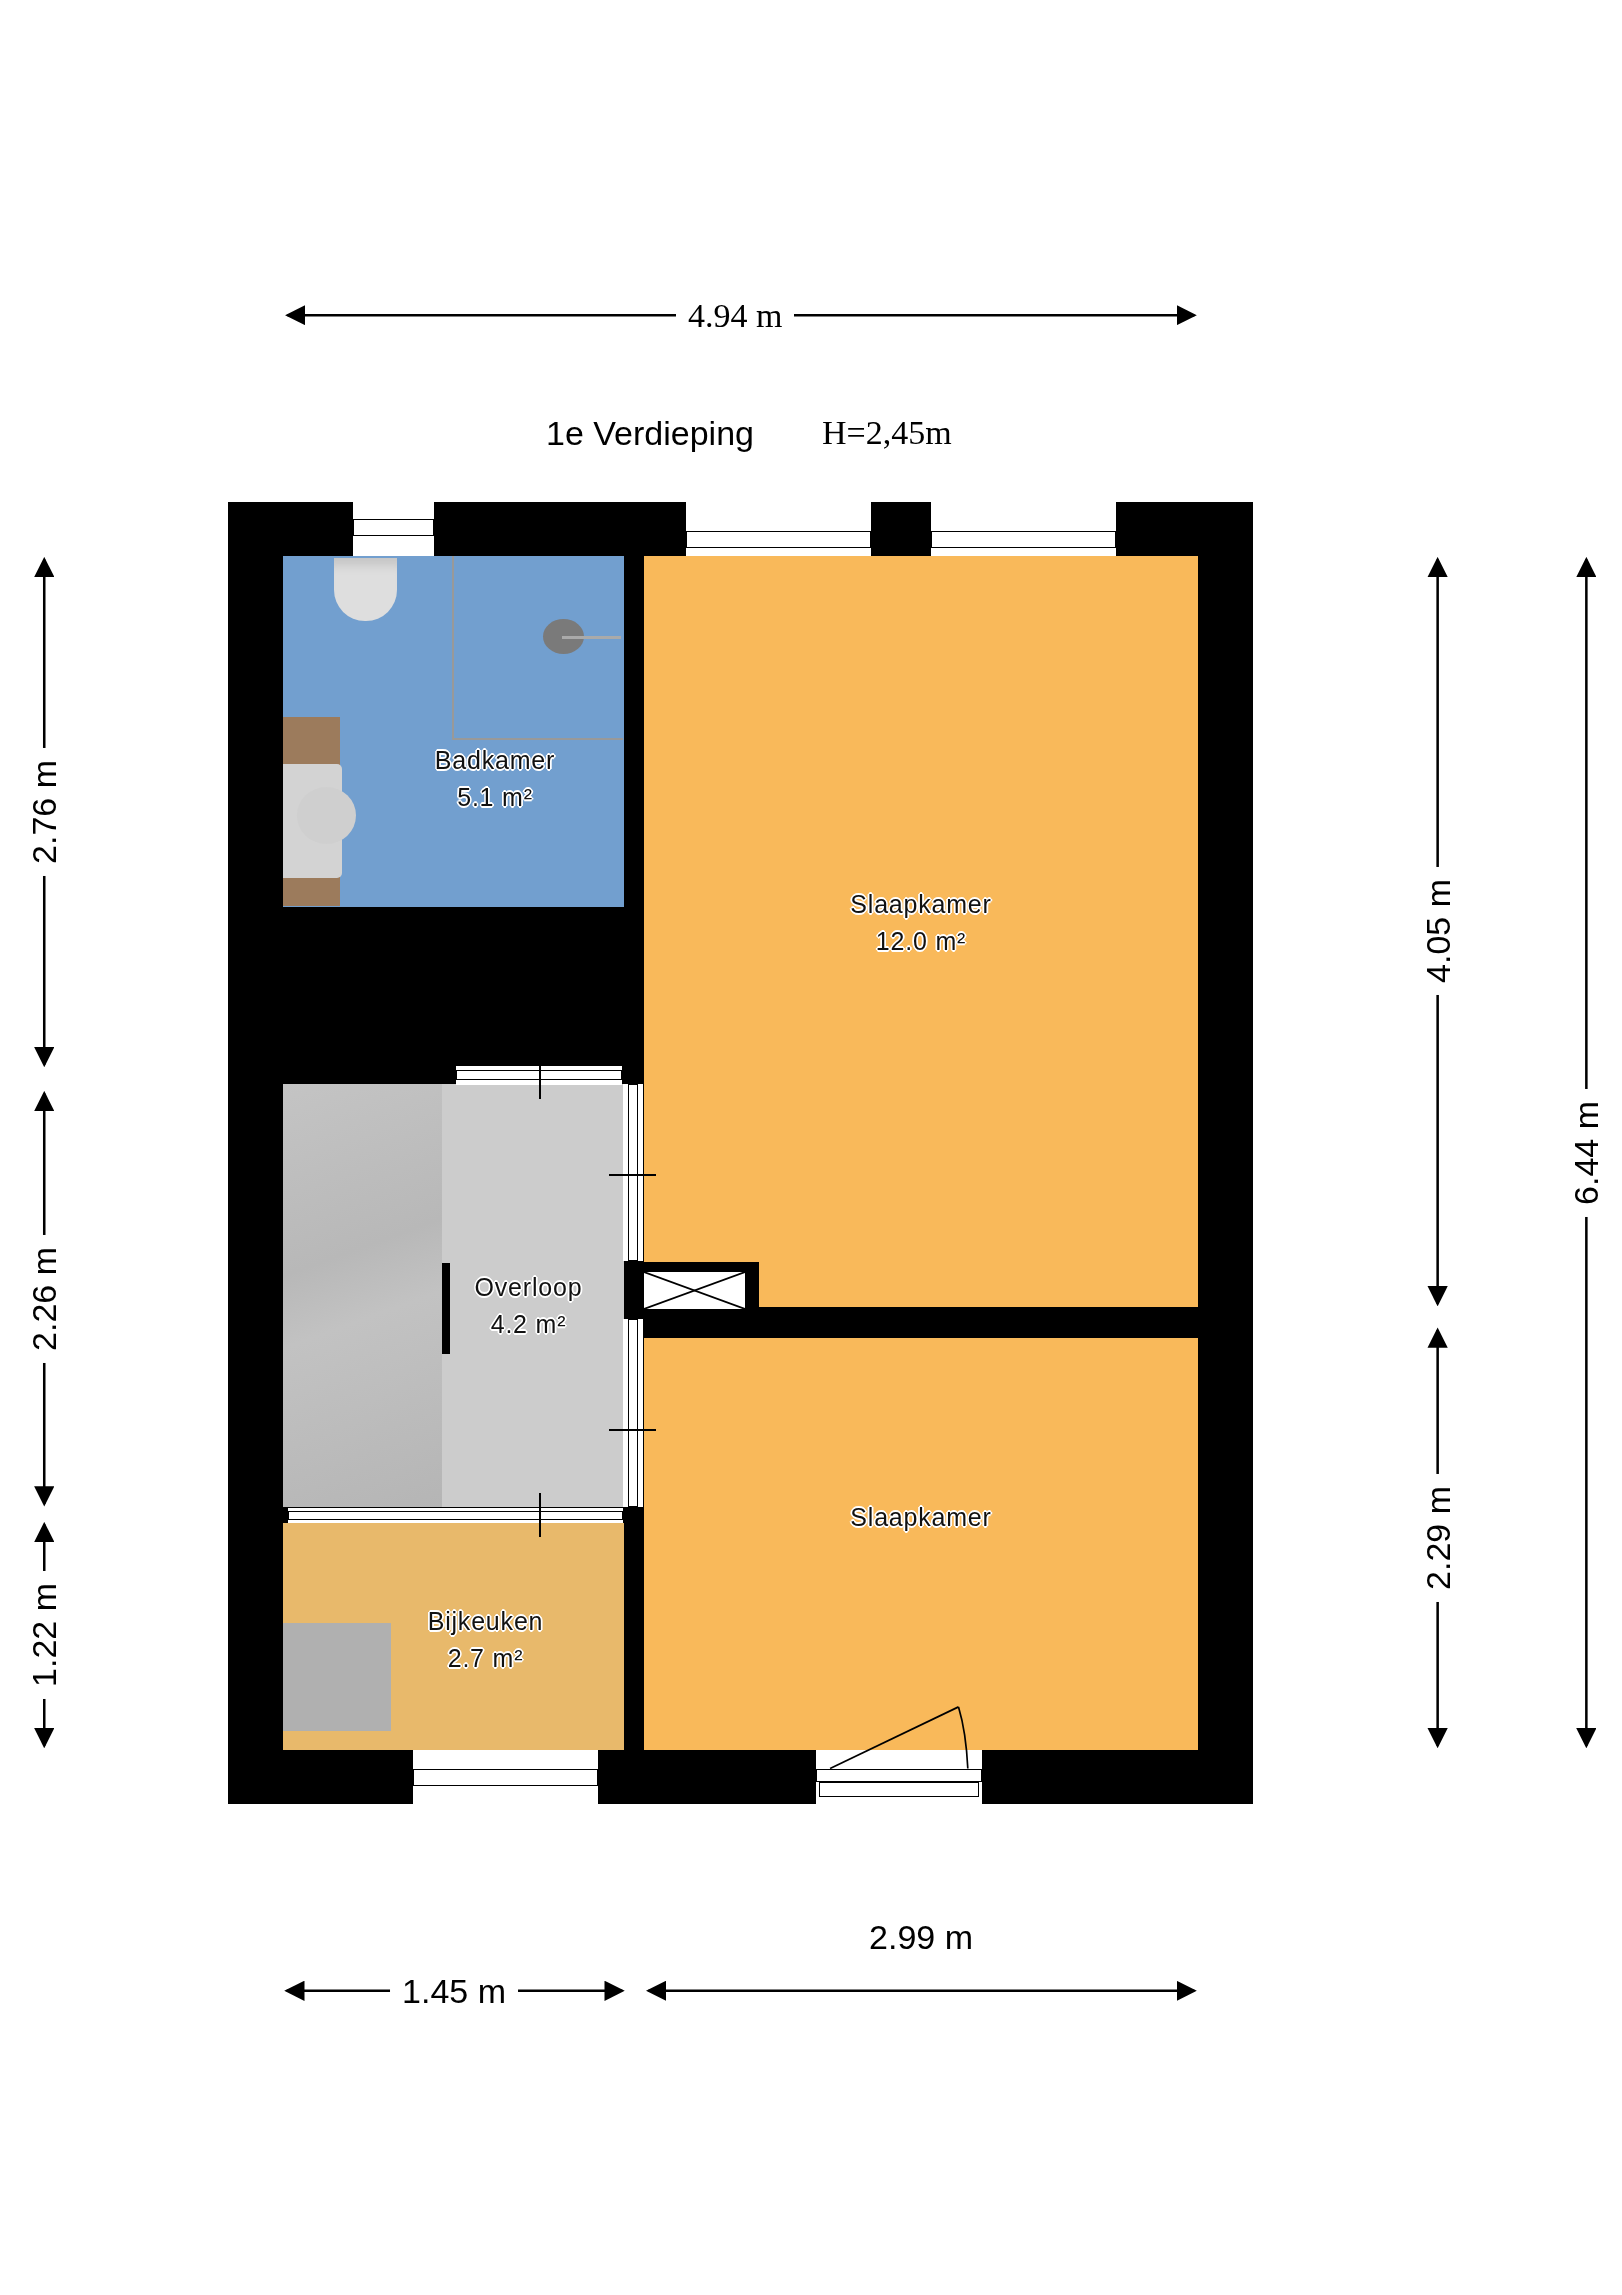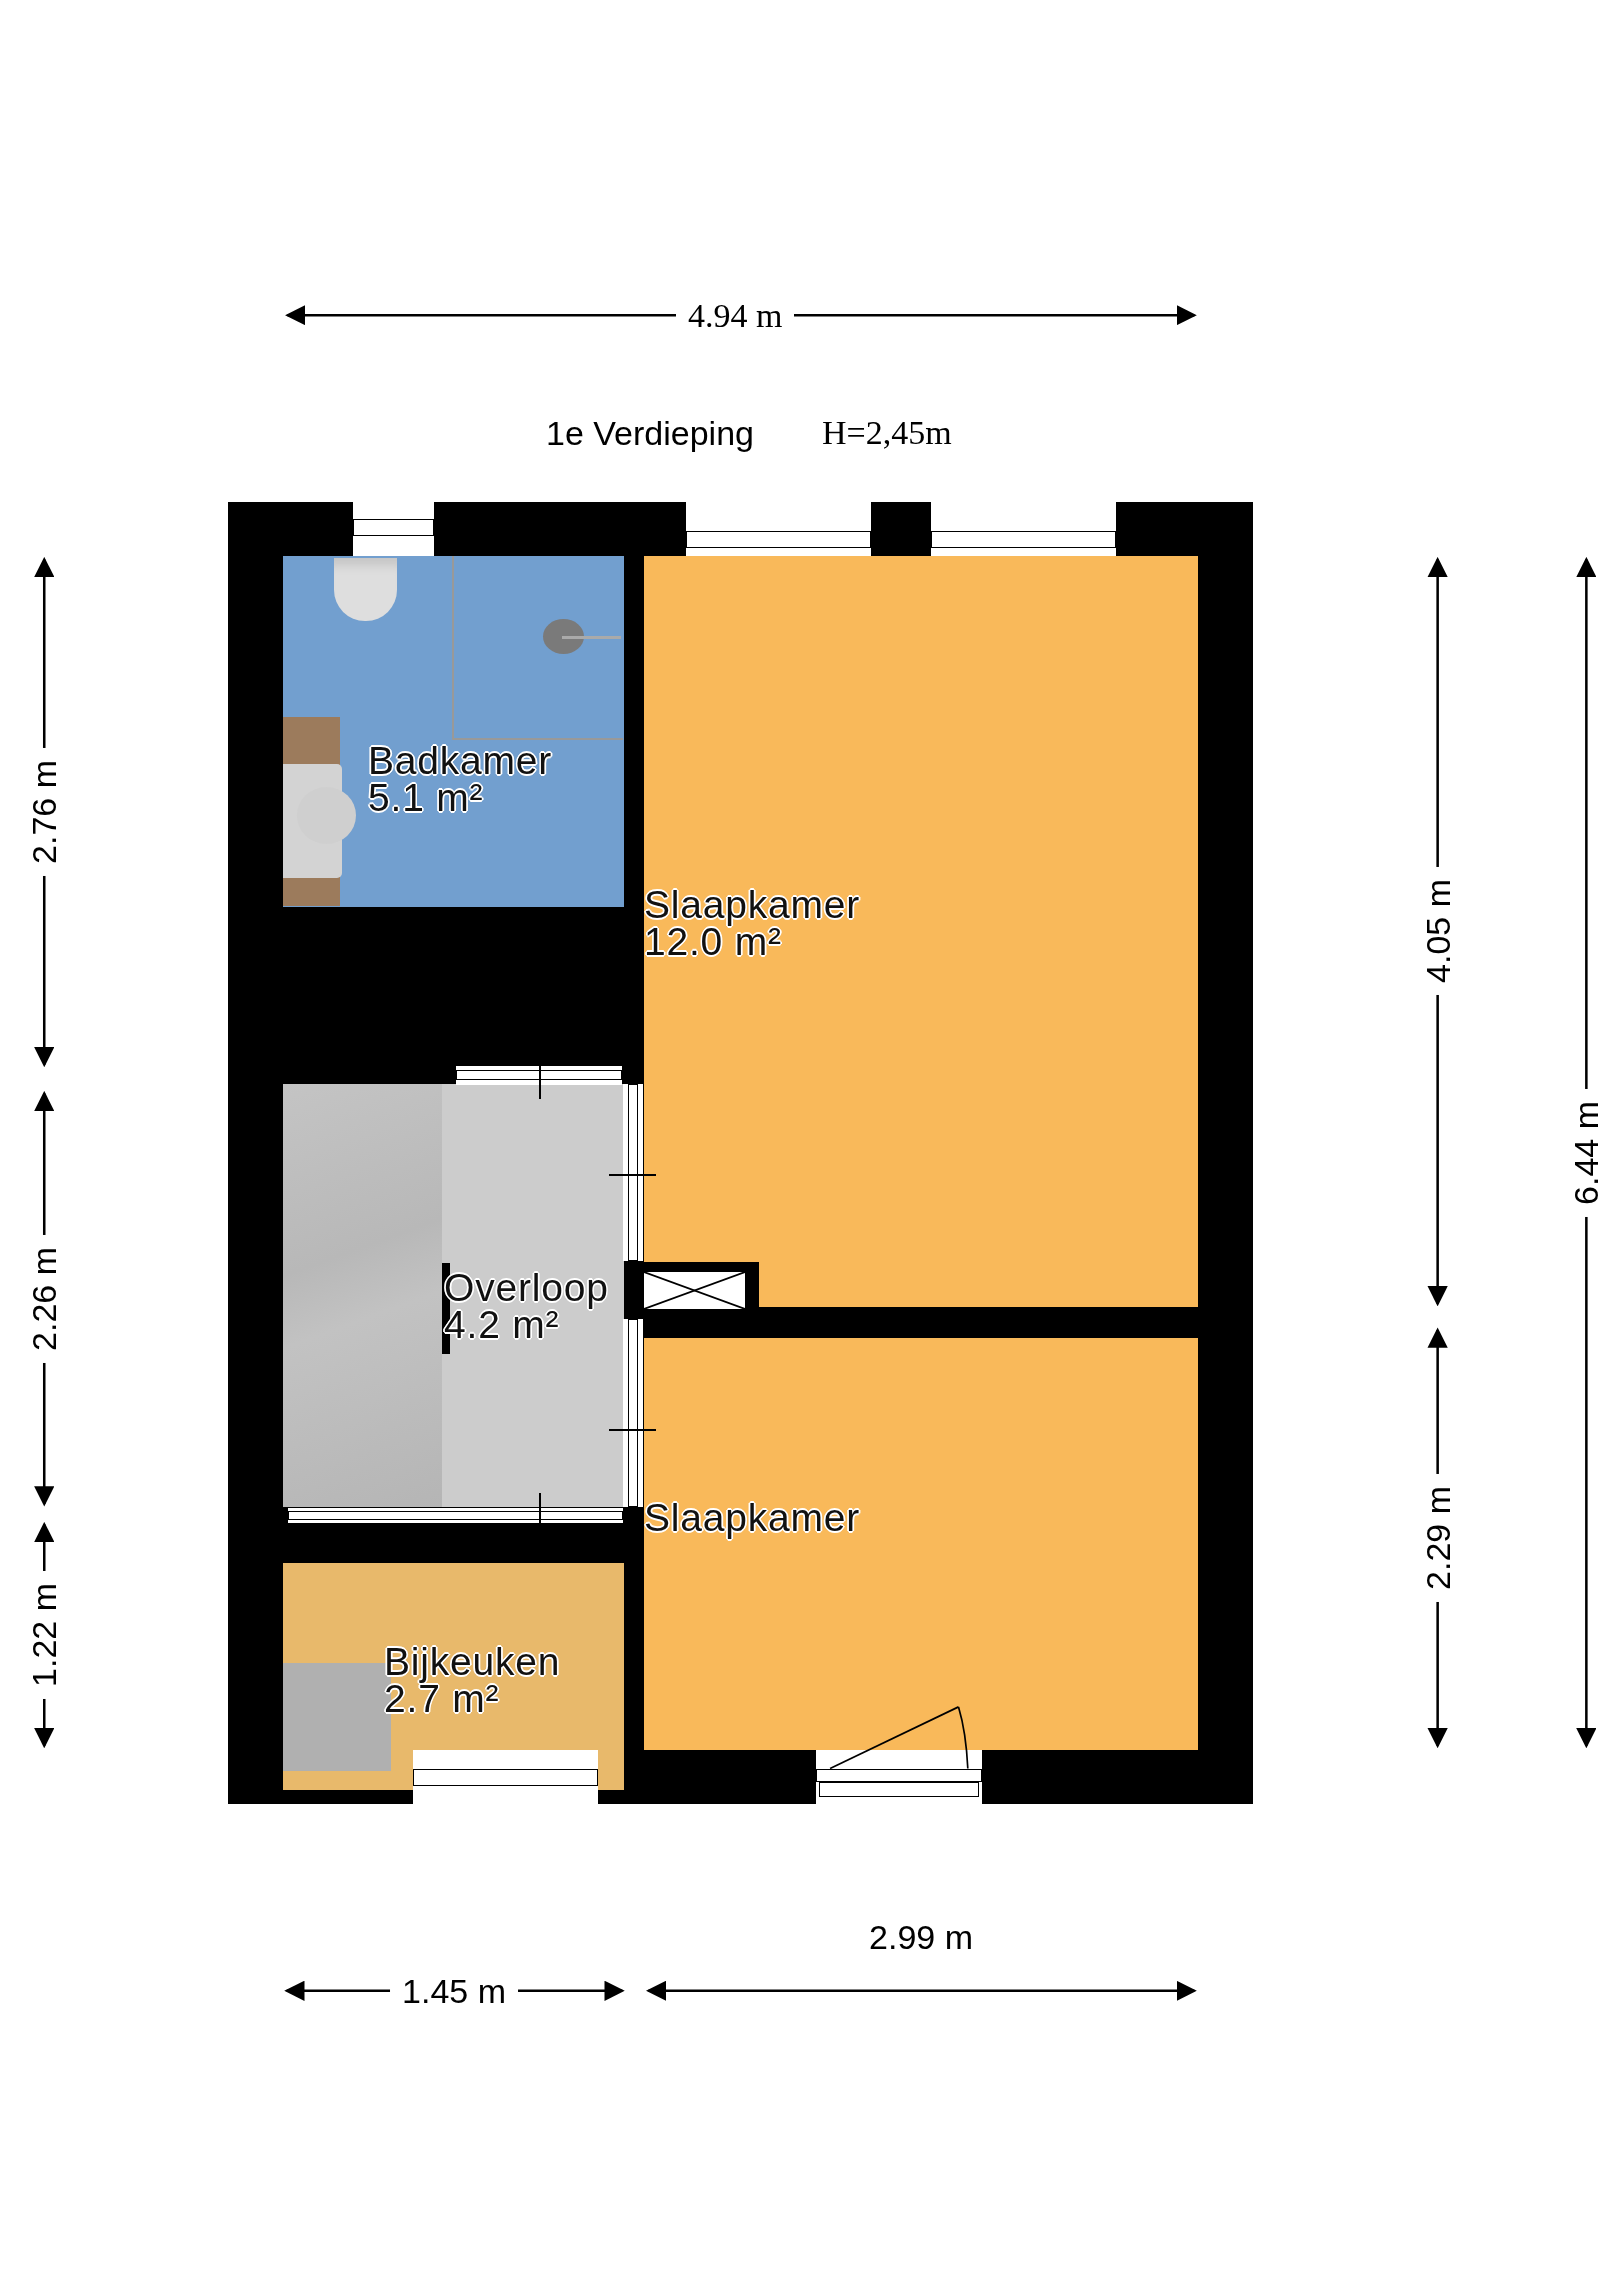--- a/index.html
+++ b/index.html
@@ -1,20 +1,20 @@
 <!DOCTYPE html>
 <html style="font-size:13.5px"><head>
 <meta charset="utf-8">
 <style>
   html, body { margin:0; padding:0; background:#ffffff; }
   body { width:1623px; height:2295px; position:relative; overflow:hidden; font-family:"Liberation Sans", sans-serif; }
   .abs { position:absolute; }
   .wall { position:absolute; background:#000; }
   .room { position:absolute; }
-  .label { position:absolute; text-align:left; color:#111; font-size:39px; line-height:37px; letter-spacing:0.8px;
+  .label { position:absolute; text-align:center; color:#111; font-size:25px; line-height:37px; letter-spacing:0.8px;
            text-shadow: -1.7px 0 #fff, 1.7px 0 #fff, 0 -1.7px #fff, 0 1.7px #fff, -0.8px -0.8px #fff, 0.8px 0.8px #fff, -0.8px 0.8px #fff, 0.8px -0.8px #fff; }
   .label span { display:block; }
   .dimtext { position:absolute; font-size:34px; color:#000; background:#fff; padding:0 12px; white-space:nowrap; line-height:37px; }
   .title { position:absolute; font-size:34px; color:#000; white-space:nowrap; }
   .win { position:absolute; background:#fff; }
   .win .glass { position:absolute; border:1.7px solid #000; box-sizing:border-box; }
   svg { position:absolute; left:0; top:0; }
 </style>
 </head>
 <body>
@@ -94,21 +94,21 @@
       <span>4.2 m²</span>
     </div>
   </div>
 
   <div class="room" style="left:644px; top:1338px; width:554px; height:412px; background:#f9b95a;">
     <div class="label" style="left:0; top:161px; width:554px;">
       <span>Slaapkamer</span>
     </div>
   </div>
 
-  <div class="room" style="left:283px; top:1523px; width:341px; height:227px; background:#e8b96b;margin-top:40px;">
+  <div class="room" style="left:283px; top:1523px; width:341px; height:227px; background:#e8b96b;">
     <div class="abs" style="left:0; top:100px; width:108px; height:186px; max-height:108px; height:186px; background:#b0b0b0;"></div>
     <div class="label" style="left:101px; top:80px; width:203px;">
       <span>Bijkeuken</span>
       <span>2.7 m²</span>
     </div>
   </div>
 
   <div class="abs" style="left:624px; top:1262px; width:135px; height:57px; background:#000;">
     <div class="abs" style="left:20px; top:10px; width:101px; height:37px; background:#fff;">
       <svg width="101" height="37" viewBox="0 0 120 44">

